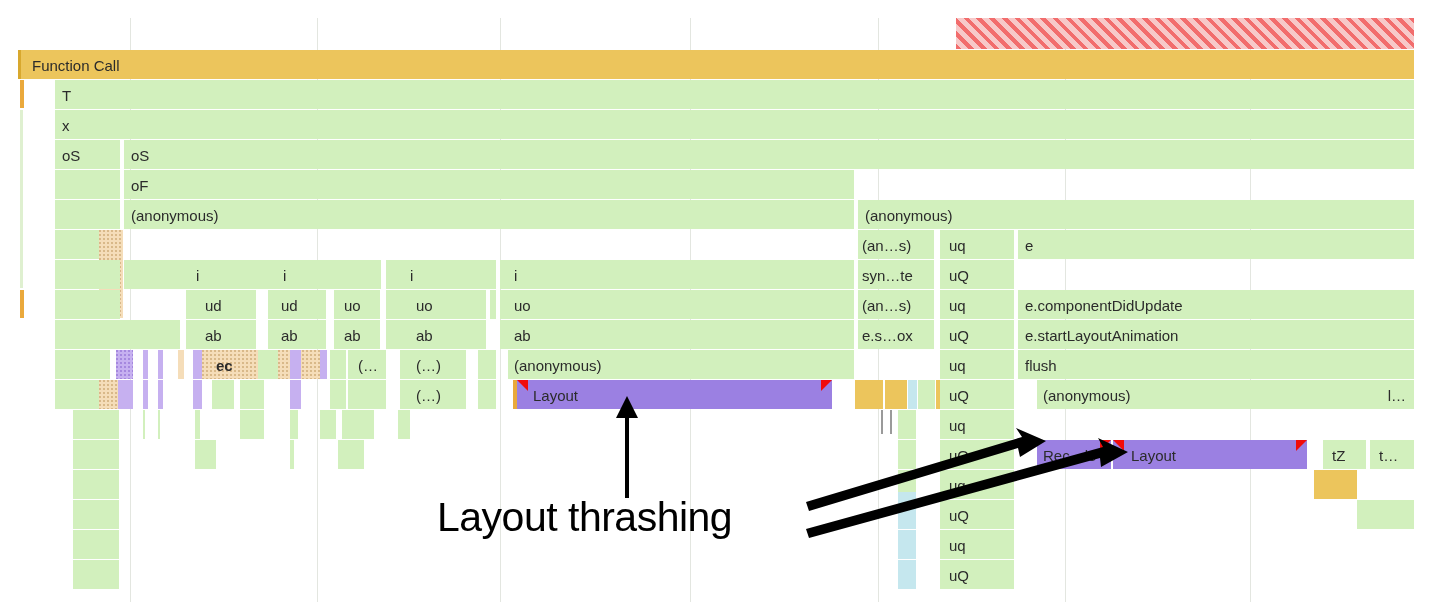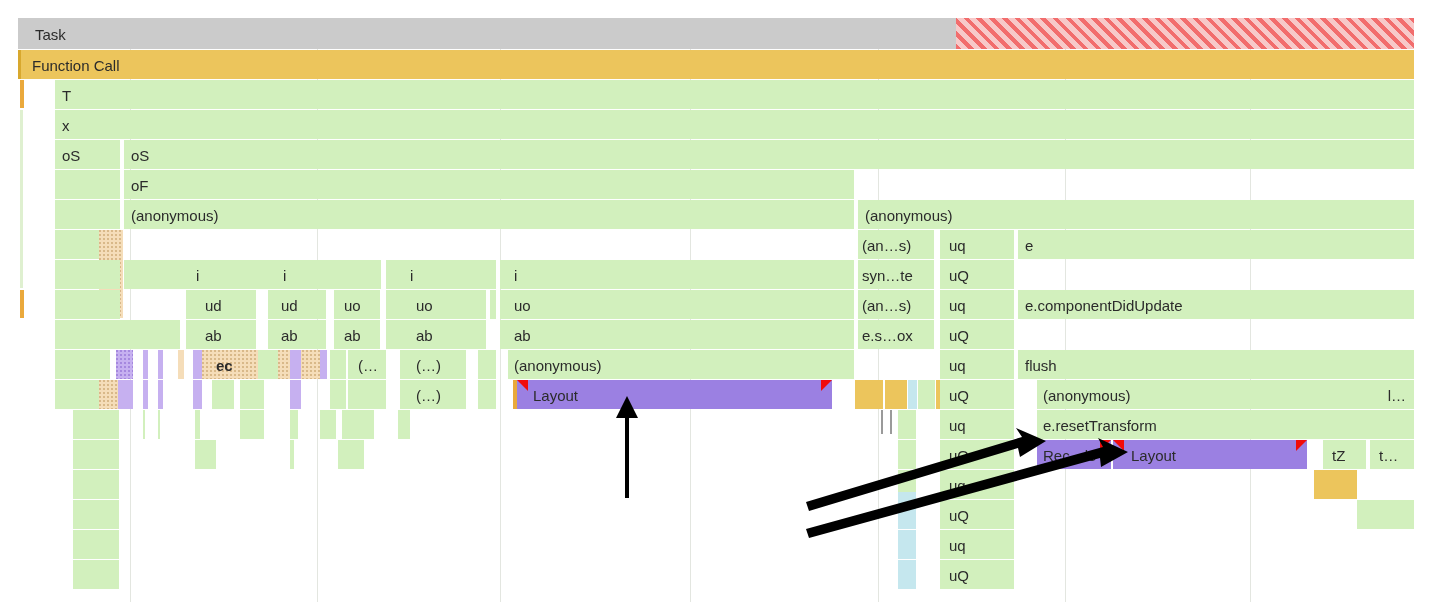--- a/index.html
+++ b/index.html
@@ -50,23 +50,20 @@
 <div id="stage">
 
   <div class="gridline" style="left:130px"></div>
   <div class="gridline" style="left:317px"></div>
   <div class="gridline" style="left:500px"></div>
   <div class="gridline" style="left:690px"></div>
   <div class="gridline" style="left:878px"></div>
   <div class="gridline" style="left:1065px"></div>
   <div class="gridline" style="left:1250px"></div>
 
-  <div class="bar gray" style="left:18px;top:18px;width:1396px;height:31px">
-     <span class="lbl" style="left:17px">Task</span>
-  </div>
   <div class="hatch" style="left:956px;top:18px;width:458px;height:31px"></div>
 
   <div class="bar orange" style="left:18px;top:50px;width:1396px;height:29px">
      <span class="lbl" style="left:14px">Function Call</span>
   </div>
   <div style="position:absolute;left:18px;top:50px;width:3px;height:29px;background:#d8a82e"></div>
   <div style="position:absolute;left:20px;top:80px;width:4px;height:28px;background:#eaa93c"></div>
   <div style="position:absolute;left:20px;top:290px;width:4px;height:28px;background:#eaa93c"></div>
   <div style="position:absolute;left:20px;top:110px;width:3px;height:178px;background:#dff0d0"></div>
 
@@ -171,20 +168,23 @@
      <span class="lbl" style="left:30px">ab</span>
   </div>
   <div class="bar green" style="left:500px;top:320px;width:354px;height:29px">
      <span class="lbl" style="left:14px">ab</span>
   </div>
   <div class="bar green" style="left:858px;top:320px;width:76px;height:29px">
      <span class="lbl" style="left:4px">e.s…ox</span>
   </div>
   <div class="bar green" style="left:940px;top:320px;width:74px;height:29px">
      <span class="lbl" style="left:9px">uQ</span>
+  </div>
+  <div class="bar green" style="left:1018px;top:320px;width:396px;height:29px">
+     <span class="lbl">e.startLayoutAnimation</span>
   </div>
 
   <div class="bar green" style="left:55px;top:350px;width:55px;height:29px"></div>
   <div class="bar lav dotl" style="left:116px;top:350px;width:17px;height:29px"></div>
   <div class="bar lav" style="left:143px;top:350px;width:5px;height:29px"></div>
   <div class="bar lav" style="left:158px;top:350px;width:5px;height:29px"></div>
   <div class="bar peach" style="left:178px;top:350px;width:6px;height:29px"></div>
   <div class="bar lav" style="left:193px;top:350px;width:9px;height:29px"></div>
   <div class="bar peach dot" style="left:202px;top:350px;width:56px;height:29px">
      <span class="lbl" style="left:14px">ec</span>
@@ -253,23 +253,20 @@
   <div class="bar green" style="left:290px;top:410px;width:8px;height:29px"></div>
   <div class="bar green" style="left:320px;top:410px;width:16px;height:29px"></div>
   <div class="bar green" style="left:342px;top:410px;width:32px;height:29px"></div>
   <div class="bar green" style="left:398px;top:410px;width:12px;height:29px"></div>
   <div style="position:absolute;left:881px;top:410px;width:2px;height:24px;background:#9a9a9a"></div>
   <div style="position:absolute;left:890px;top:410px;width:2px;height:24px;background:#9a9a9a"></div>
   <div class="bar green" style="left:898px;top:410px;width:18px;height:29px"></div>
   <div class="bar green" style="left:940px;top:410px;width:74px;height:29px">
      <span class="lbl" style="left:9px">uq</span>
   </div>
-  <div class="bar green" style="left:1037px;top:410px;width:377px;height:29px">
-     <span class="lbl" style="left:6px">e.resetTransform</span>
-  </div>
 
   <div class="bar green" style="left:73px;top:440px;width:46px;height:29px"></div>
   <div class="bar green" style="left:195px;top:440px;width:5px;height:29px"></div>
   <div class="bar green" style="left:198px;top:440px;width:18px;height:29px"></div>
   <div class="bar green" style="left:338px;top:440px;width:26px;height:29px"></div>
   <div class="bar green" style="left:290px;top:440px;width:4px;height:29px"></div>
   <div class="bar green" style="left:898px;top:440px;width:18px;height:29px"></div>
   <div class="bar green" style="left:940px;top:440px;width:74px;height:29px">
      <span class="lbl" style="left:9px">uO</span>
   </div>
@@ -318,14 +315,15 @@
 
   <svg class="arrows" viewBox="0 0 1433 602">
 
     <path d="M625,498 L625,418 L616,418 L627,396 L638,418 L629,418 L629,498 Z" fill="#000"></path>
 
     <path d="M806,502 L1022,437 L1016,428 L1046,441 L1020,457 L1018,448 L809,511 Z" fill="#000"></path>
 
     <path d="M806,529 L1103,447 L1098,438 L1128,452 L1101,467 L1100,458 L809,538 Z" fill="#000"></path>
   </svg>
 
+  <div class="note" style="left:437px;top:494px">Layout thrashing</div>
 
 </div>
 
 </body></html>

